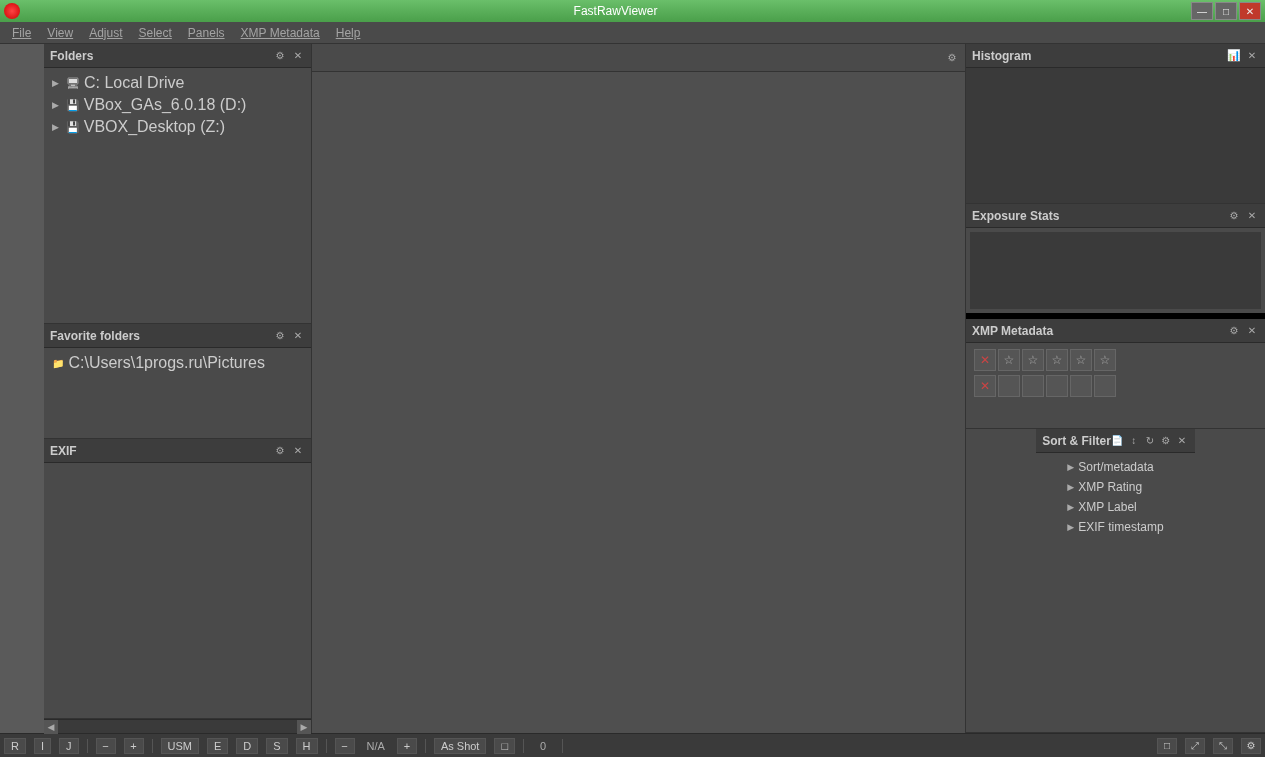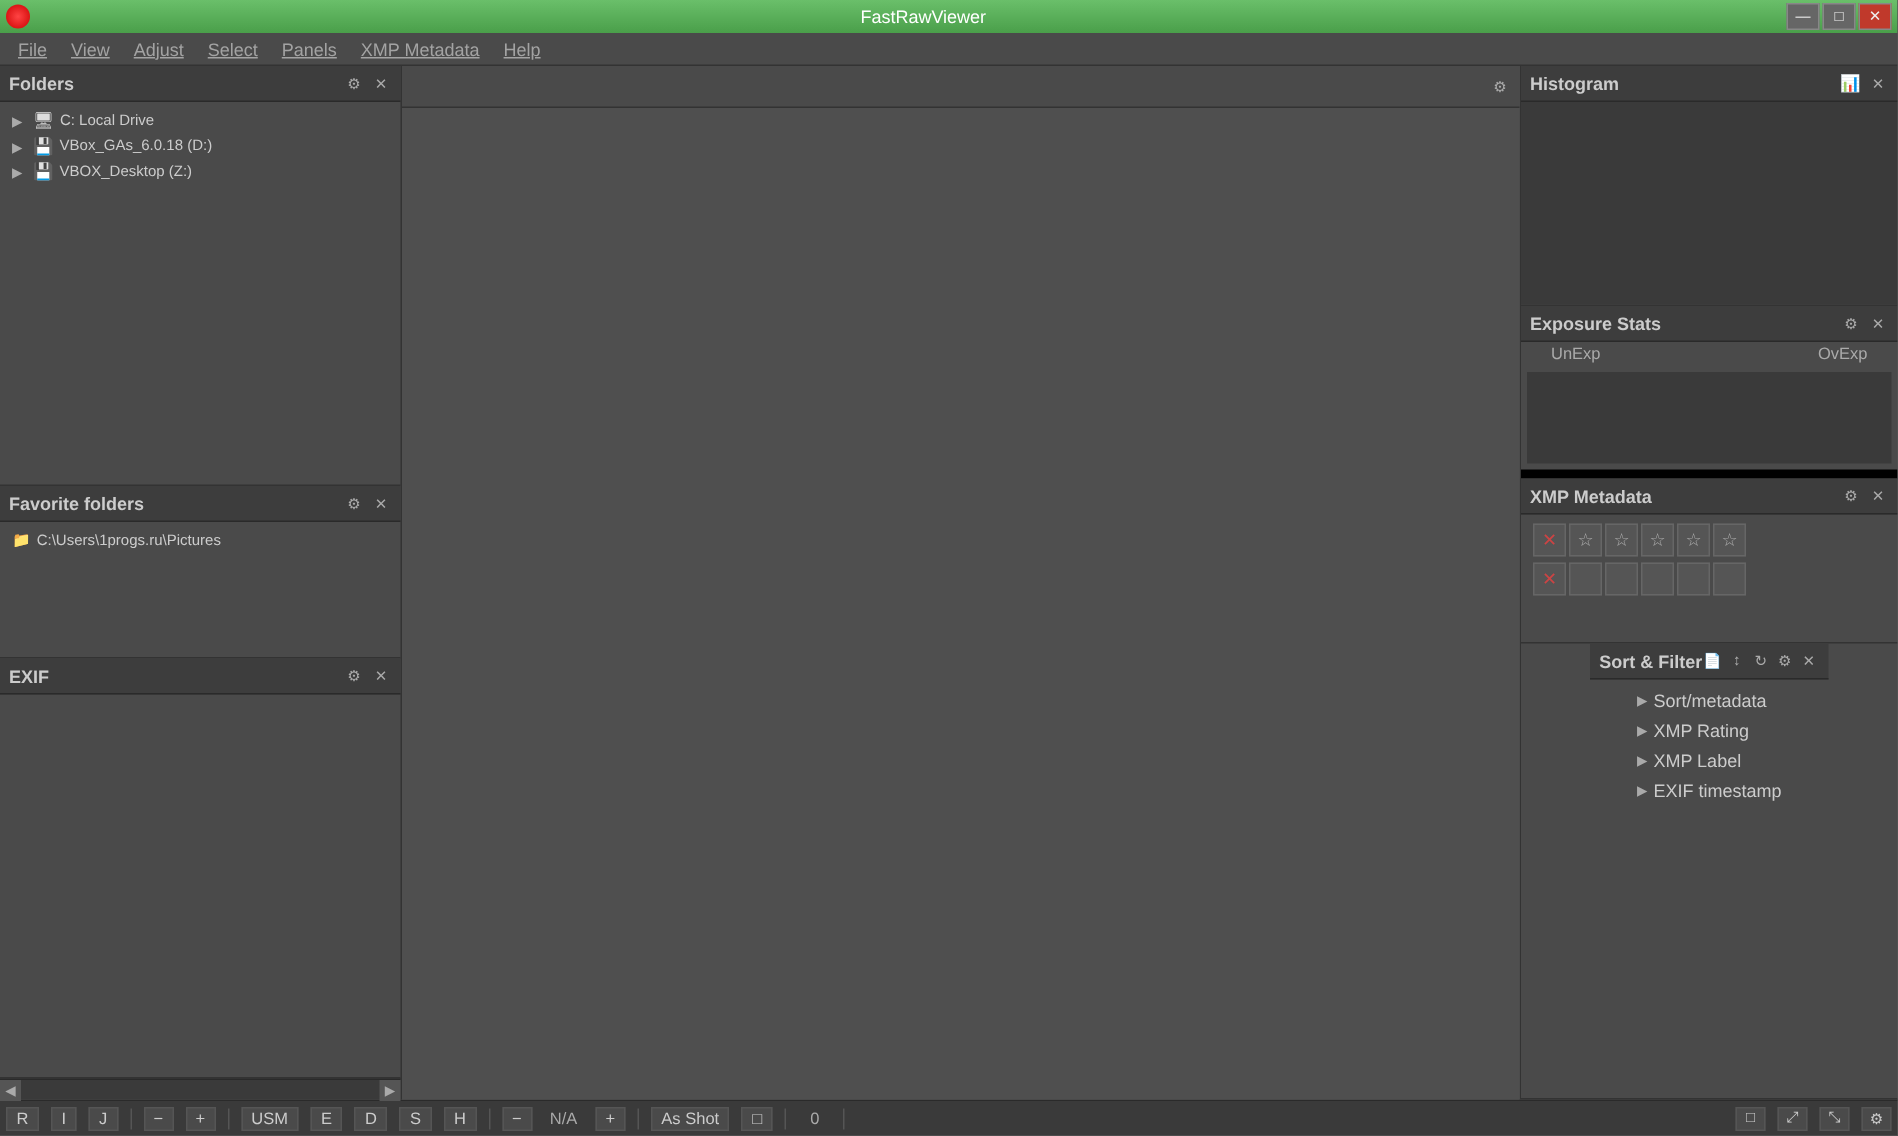--- a/index.html
+++ b/index.html
@@ -66,20 +66,21 @@
       cursor: pointer;
       color: #a3a3a3;
       font-size: 12px;
       text-decoration: underline;
     }
 
     
     #main-layout {
       display: flex;
       height: calc(757px - 22px - 22px - 24px);
+      padding-left: 44px;
       
     }
 
     
     #left-panel {
       width: 268px;
       display: flex;
       flex-direction: column;
       background: #4a4a4a;
       border-right: 1px solid #333;
@@ -138,21 +139,21 @@
     .folder-arrow {
       width: 10px;
       color: #aaa;
       font-size: 9px;
     }
     .folder-icon {
       font-size: 11px;
     }
     .folder-label {
       color: #ccc;
-      font-size: 10px;
+      font-size: 16px;
     }
 
     
     #favorites-section {
       height: 115px;
     }
     #favorites-content {
       flex: 1;
       padding: 4px 0;
     }
@@ -190,21 +191,21 @@
       justify-content: flex-end;
       padding: 0 6px;
     }
     #center-content {
       flex: 1;
       background: #4f4f4f;
     }
 
     
     #right-panel {
-      width: 252px;
+      width: 300px;
       display: flex;
       flex-direction: column;
       background: #4a4a4a;
       border-left: 1px solid #333;
       flex-shrink: 0;
     }
 
     
     #histogram-section {
       height: 160px;
@@ -473,24 +474,20 @@
       <div id="histogram-content" style="flex:1; background:#3a3a3a;"></div>
     </div>
 
     <div class="panel-section" id="exposure-section">
       <div class="panel-header">
         <span class="panel-header-title">Exposure Stats</span>
         <div class="panel-header-icons">
           <div class="panel-icon">⚙</div>
           <div class="panel-icon">✕</div>
         </div>
-      </div>
-      <div class="exposure-row">
-        <span>UnExp</span>
-        <span>OvExp</span>
       </div>
       <div id="exposure-graph"></div>
     </div>
 
     <div class="panel-section" id="xmp-section">
       <div class="panel-header">
         <span class="panel-header-title">XMP Metadata</span>
         <div class="panel-header-icons">
           <div class="panel-icon">⚙</div>
           <div class="panel-icon">✕</div>

